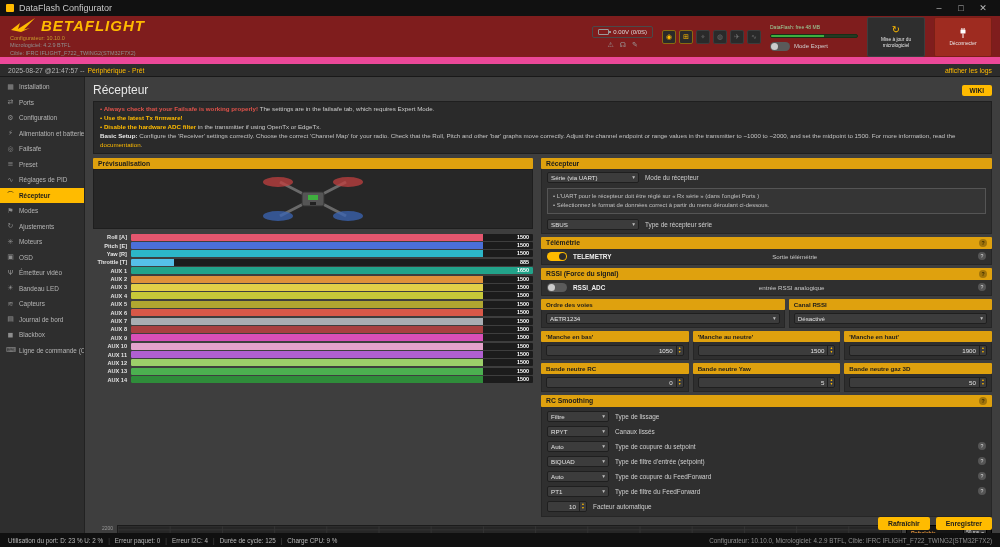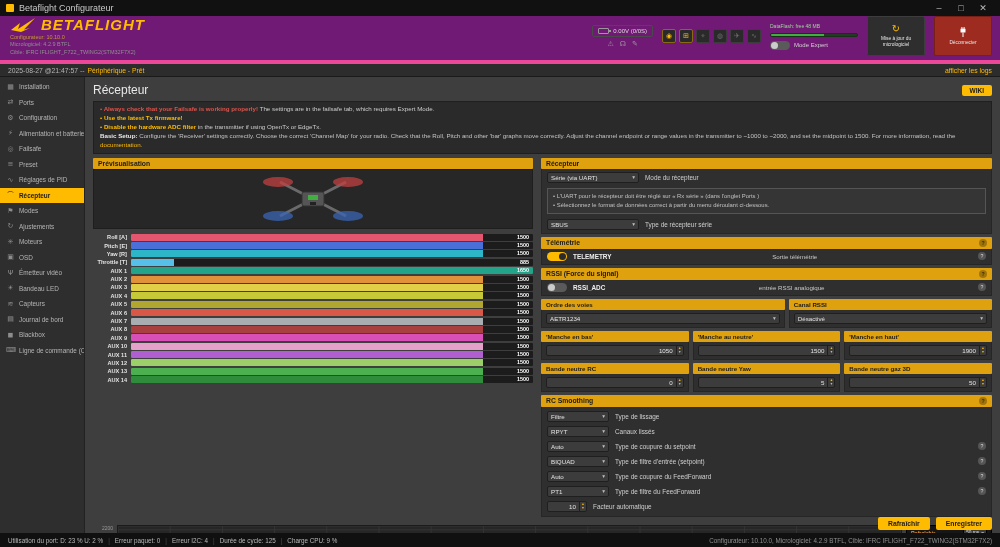--- a/index.html
+++ b/index.html
@@ -8,22 +8,22 @@
   .glyph { font-family:"DejaVu Sans", sans-serif; }
 
   
   .titlebar { position:absolute; top:0; left:0; right:0; height:16px; background:#111;
               display:flex; align-items:center; padding:0 6px; color:#c9c9c9; font-size:9px; z-index:50; }
   .titlebar .app-ic { width:8px; height:8px; background:#ffbb00; border-radius:1px; margin-right:5px; }
   .win-controls { margin-left:auto; display:flex; }
   .win-controls span { width:22px; text-align:center; font-size:9px; color:#bbb; cursor:pointer; }
 
   
-  .header { position:absolute; top:16px; left:0; right:0; height:48px; background:#701a75;
-            display:flex; align-items:flex-start; border-bottom:4px solid #ec4899; z-index:40; }
+  .header { position:absolute; top:16px; left:0; right:0; height:48px; background:#7f1d1d;
+            display:flex; align-items:flex-end; border-bottom:7px solid #ec4899; z-index:40; }
   .logo-block { padding-left:10px; }
   .logo-row { display:flex; align-items:center; gap:5px; }
   .logo-text { color:#ffbb00; font-size:15px; font-weight:bold; font-style:italic; letter-spacing:1px; }
   .ver-lines { margin-top:1px; }
   .ver-lines div { font-size:5.5px; color:#8f8f8f; line-height:1.35; }
   .ver-lines div:first-child { color:#c79a2d; }
   .header-right { margin-left:auto; display:flex; align-items:center; gap:9px; padding-right:8px; }
   .batt-col { display:flex; flex-direction:column; gap:3px; align-items:center; }
   .batt-box { border:1px solid #4a4a4a; border-radius:2px; padding:2px 5px; display:flex; align-items:center; gap:4px; }
   .batt { display:inline-block; width:11px; height:6px; border:1px solid #999; border-radius:1px; position:relative; }
@@ -150,21 +150,21 @@
   .statusbar { position:absolute; bottom:0; left:0; right:0; height:14px; background:#101010;
                display:flex; align-items:center; gap:5px; padding:0 8px; font-size:6.3px; color:#b9b9b9; z-index:50; }
   .statusbar .sep { color:#4e4e4e; }
   .statusbar .sb-right { margin-left:auto; color:#8f8f8f; }
 </style>
 </head>
 <body>
 
 <div class="titlebar">
   <span class="app-ic"></span>
-  <span>Betaflight Configurateur</span>
+  <span>DataFlash Configurator</span>
   <div class="win-controls">
     <span>–</span>
     <span>□</span>
     <span>✕</span>
   </div>
 </div>
 
 <div class="header">
   <div class="logo-block">
     <div class="logo-row">

